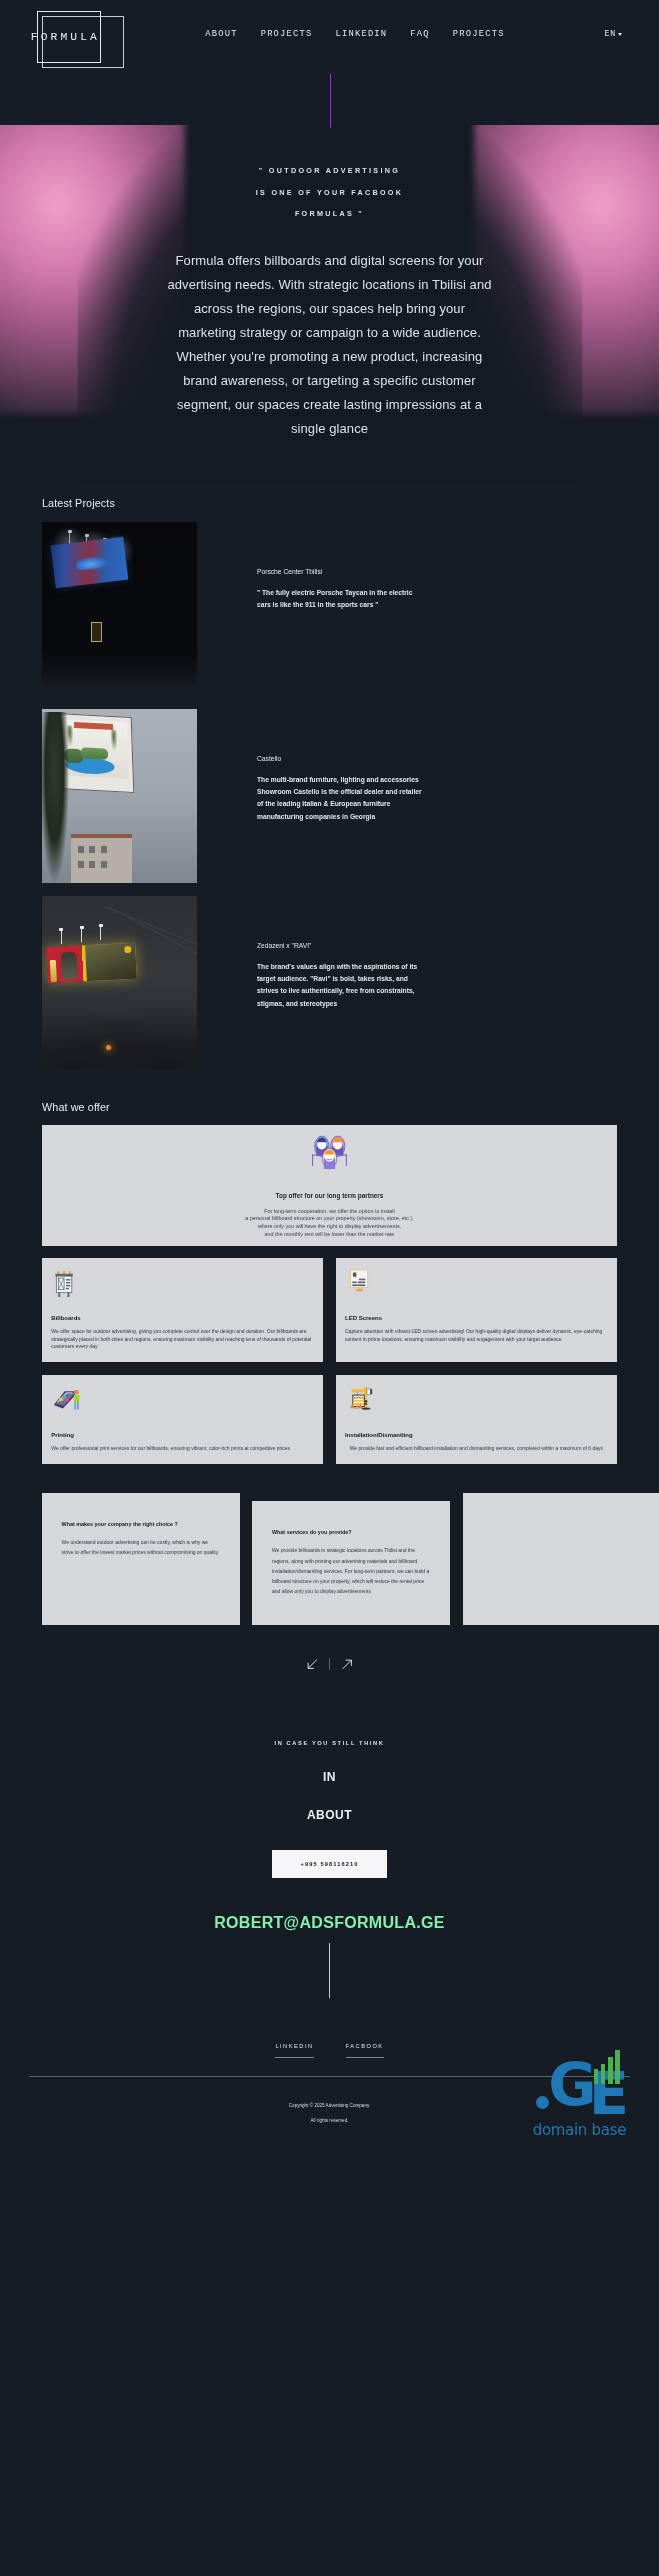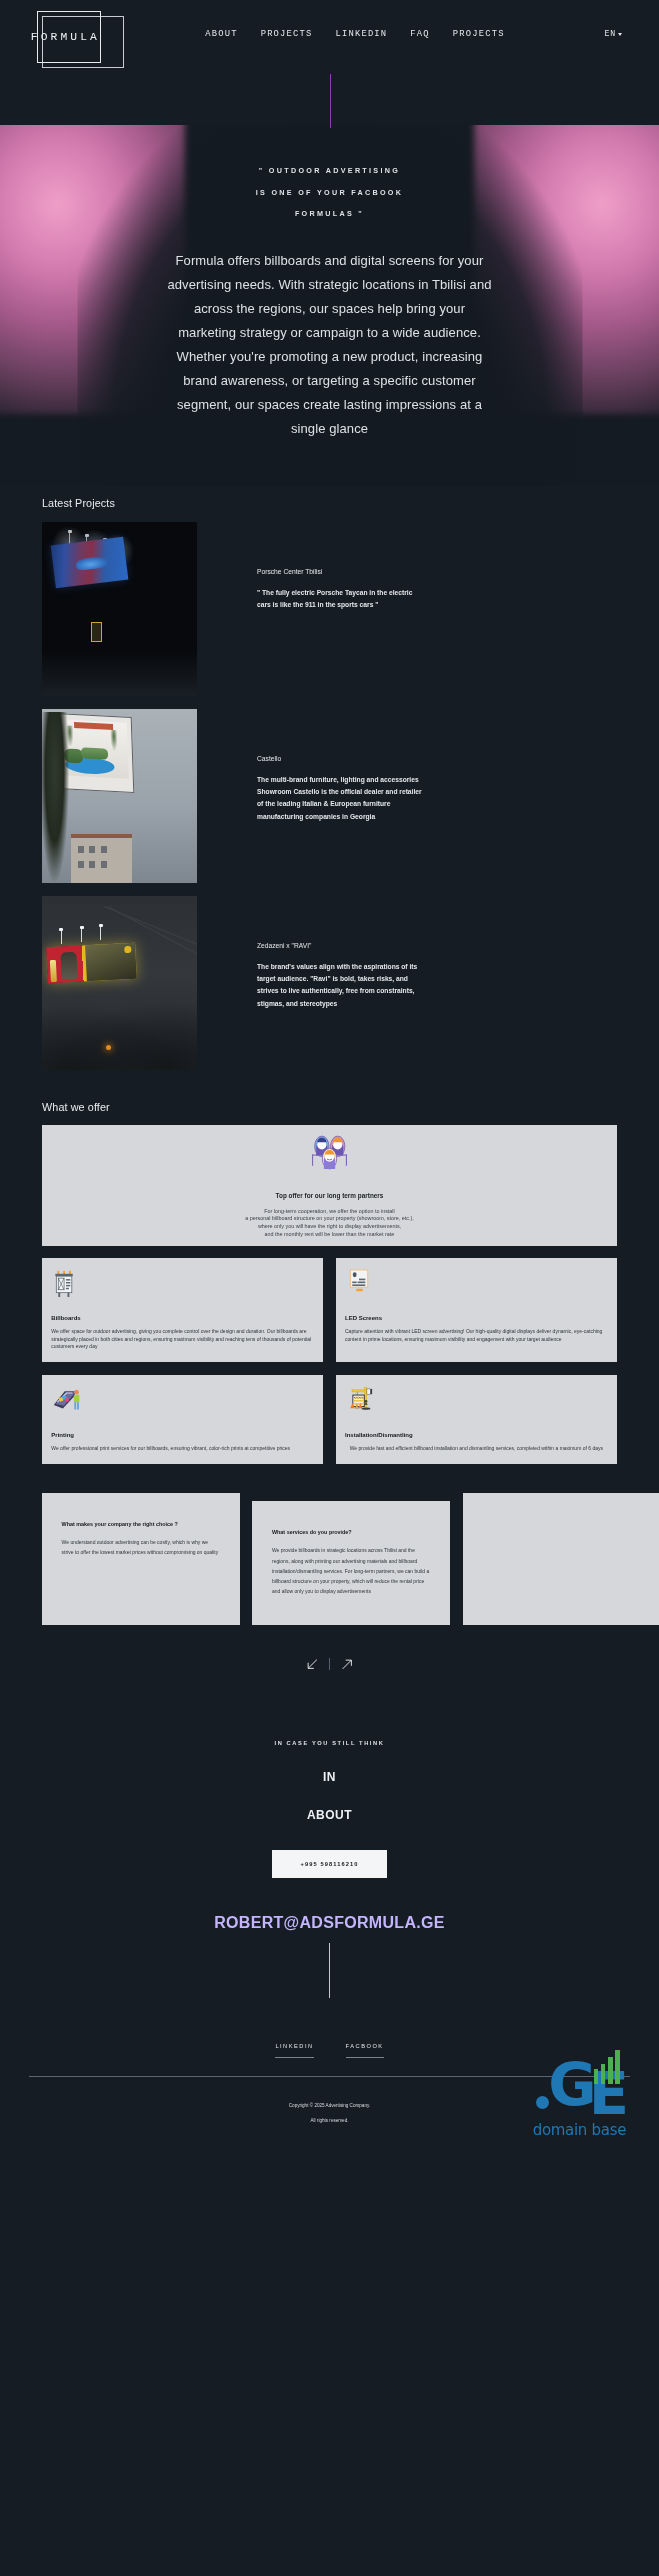--- a/index.html
+++ b/index.html
@@ -377,21 +377,21 @@
     padding:10.8px 29px;
     border:none;
     cursor:pointer;
     font-family:"Liberation Sans", sans-serif;
   }
   .email{
     margin-top:36px;
     font-size:16px;
     font-weight:700;
     letter-spacing:0.3px;
-    color:#c4b5fd;
+    color:#86efac;
     cursor:pointer;
   }
   .cta-divider{
     width:0.5px;height:55px;background:#c6cad0;margin:11.3px auto 0;
   }
 
   
   .footer{
     position:relative;
     margin-top:45px;

